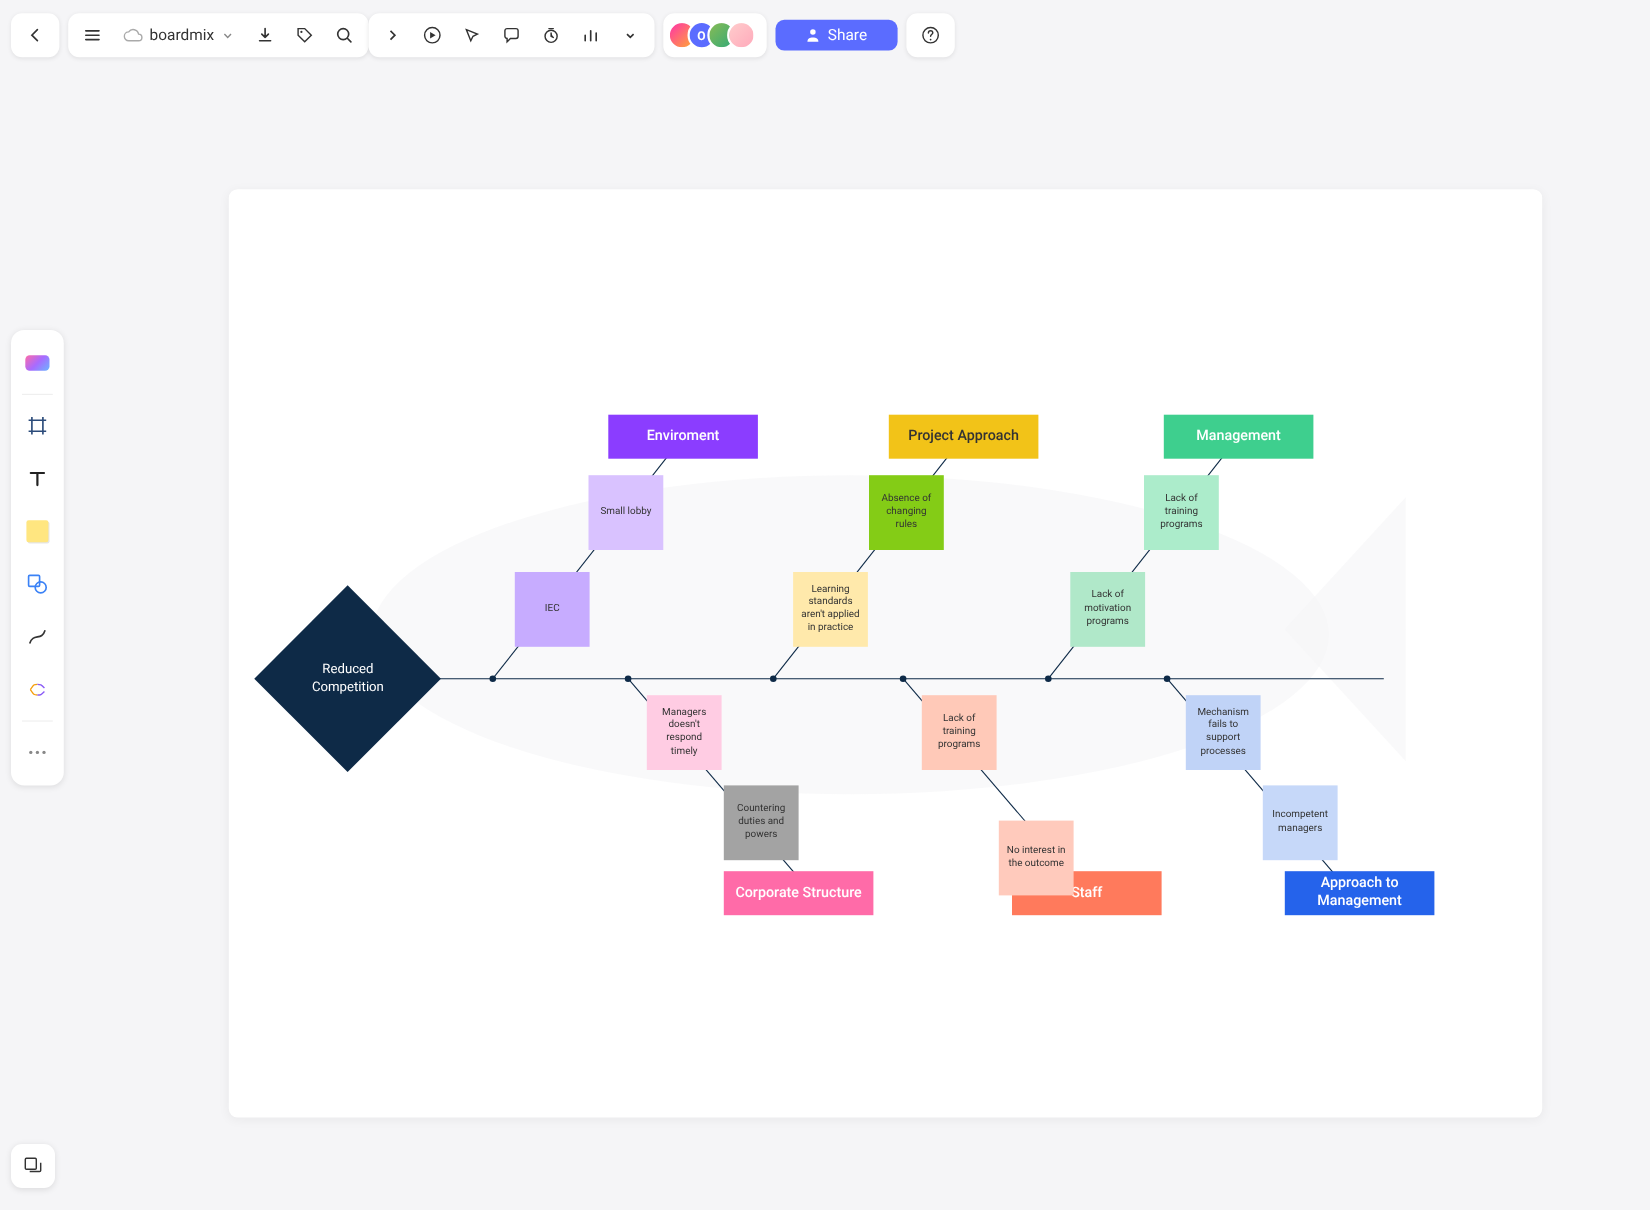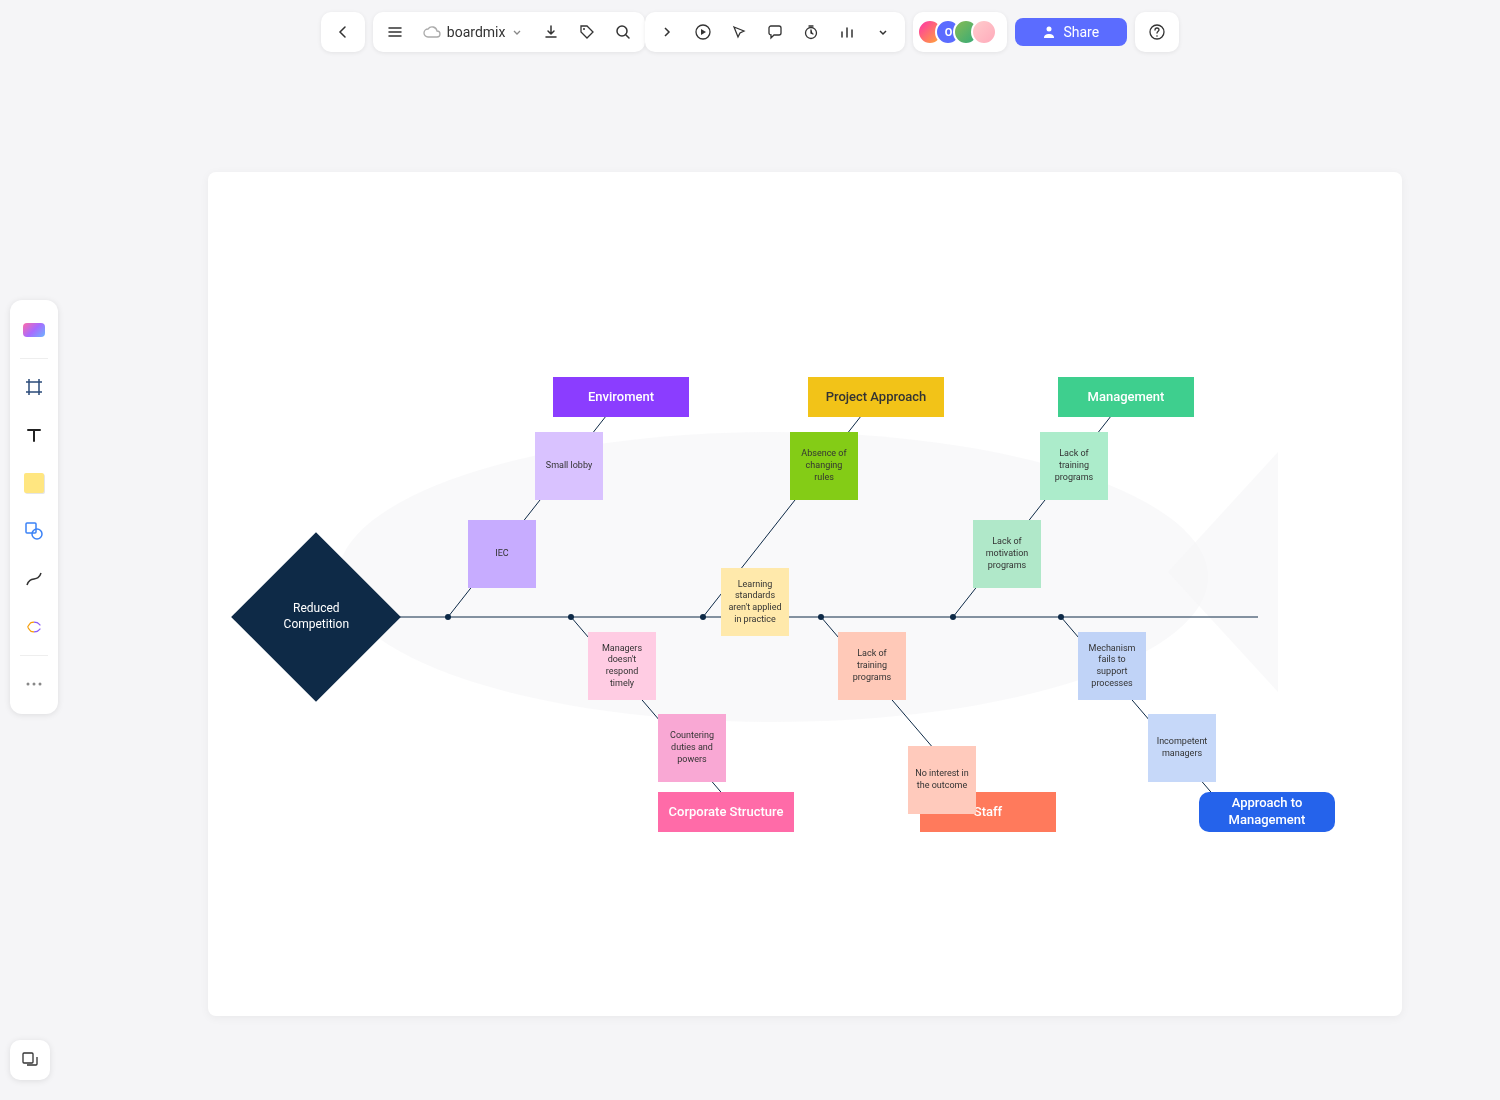--- a/index.html
+++ b/index.html
@@ -1,19 +1,19 @@
 <!DOCTYPE html>
 <html><head>
 <meta charset="utf-8">
 <style>
 * { margin: 0; padding: 0; box-sizing: border-box; }
 body { font-family: -apple-system, BlinkMacSystemFont, "Segoe UI", Roboto, sans-serif; background: #f5f5f7; width: 1500px; height: 1100px; position: relative; overflow: hidden; }
 
 
-.topbar { position: absolute; top: 10px; left: 10px; right: 10px; height: 44px; display: flex; justify-content: center; align-items: center; }
+.topbar { position: absolute; top: 10px; left: 10px; right: 10px; height: 44px; display: flex; justify-content: flex-start; align-items: center; }
 .topbar-left { display: flex; gap: 8px; align-items: center; }
 .topbar-right { display: flex; gap: 8px; align-items: center; }
 .toolbar-group { background: #fff; border-radius: 10px; box-shadow: 0 1px 4px rgba(0,0,0,0.08); display: flex; align-items: center; padding: 4px; height: 40px; }
 .toolbar-btn { width: 36px; height: 36px; display: flex; align-items: center; justify-content: center; border-radius: 8px; cursor: pointer; color: #333; }
 .board-name { display: flex; align-items: center; gap: 6px; padding: 0 10px; font-size: 14px; color: #333; cursor: pointer; }
 .cloud-icon { color: #888; }
 .share-btn { background: #5b6cff; color: #fff; border-radius: 8px; padding: 6px 28px; font-size: 14px; display: flex; align-items: center; gap: 6px; cursor: pointer; }
 .avatar { width: 26px; height: 26px; border-radius: 50%; display: inline-block; margin-left: -8px; border: 2px solid #fff; }
 .avatar.a1 { background: linear-gradient(135deg, #f3a, #fa3); }
 .avatar.a2 { background: #5b6cff; color: #fff; display: inline-flex; align-items: center; justify-content: center; font-size: 11px; font-weight: bold; }
@@ -258,55 +258,55 @@
   <div class="node cause" style="left:260px; top:348px; background:#c7acff;">
     <span>IEC</span>
   </div>
 
   <div class="node category" style="left:600px; top:205px; background:#f2c318; color:#333;">
     <span>Project Approach</span>
   </div>
   <div class="node cause" style="left:582px; top:260px; background:#84cc16;">
     <span>Absence of changing rules</span>
   </div>
-  <div class="node cause" style="left:513px; top:348px; background:#ffe9ab;margin-top:48px;">
+  <div class="node cause" style="left:513px; top:348px; background:#ffe9ab;">
     <span>Learning standards aren't applied in practice</span>
   </div>
 
   <div class="node category" style="left:850px; top:205px; background:#3ecf8e;">
     <span>Management</span>
   </div>
   <div class="node cause" style="left:832px; top:260px; background:#aceccb;">
     <span>Lack of training programs</span>
   </div>
   <div class="node cause" style="left:765px; top:348px; background:#b0e8c9;justify-content:flex-end;">
     <span>Lack of motivation programs</span>
   </div>
 
   <div class="node category" style="left:450px; top:620px; background:#ff6ba8;">
     <span>Corporate Structure</span>
   </div>
   <div class="node cause" style="left:380px; top:460px; background:#ffcce3;">
     <span>Managers doesn't respond timely</span>
   </div>
-  <div class="node cause" style="left:450px; top:542px; background:#f9a8d4;">
+  <div class="node cause" style="left:450px; top:542px; background:#a3a3a3;">
     <span>Countering duties and powers</span>
   </div>
 
   <div class="node category" style="left:712px; top:620px; background:#ff7a5c;">
     <span>Staff</span>
   </div>
   <div class="node cause" style="left:630px; top:460px; background:#ffc9b8;">
     <span>Lack of training programs</span>
   </div>
   <div class="node cause" style="left:700px; top:574px; background:#ffcabc;">
     <span>No interest in the outcome</span>
   </div>
 
-  <div class="node category" style="left:991px; top:620px; background:#2563eb;border-radius:10px;">
+  <div class="node category" style="left:960px; top:620px; background:#2563eb;">
     <span>Approach to Management</span>
   </div>
   <div class="node cause" style="left:870px; top:460px; background:#c0d3f7;">
     <span>Mechanism fails to support processes</span>
   </div>
   <div class="node cause" style="left:940px; top:542px; background:#c6d8f9;">
     <span>Incompetent managers</span>
   </div>
 </div>
 

